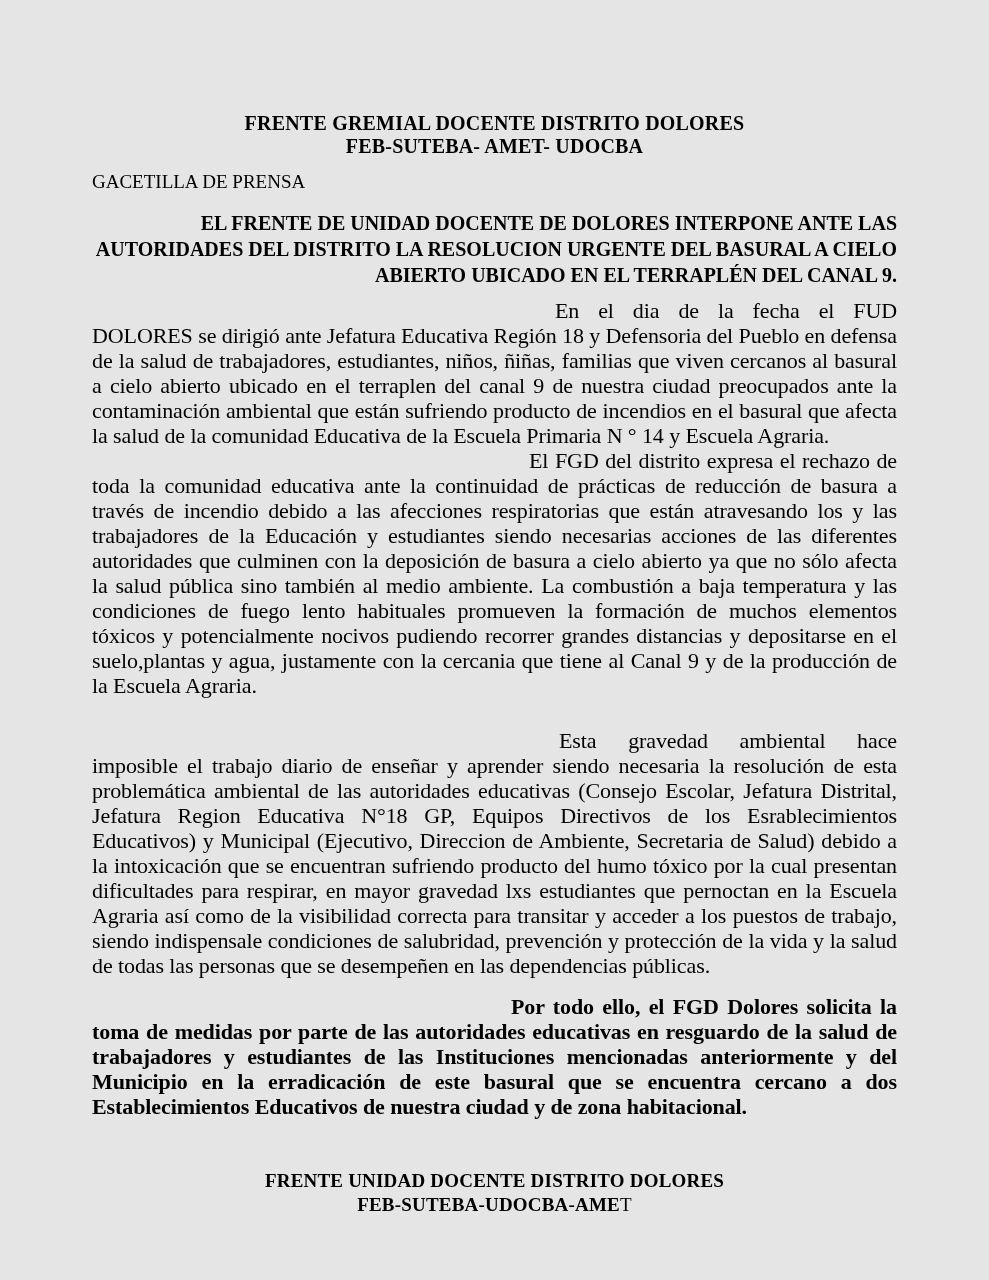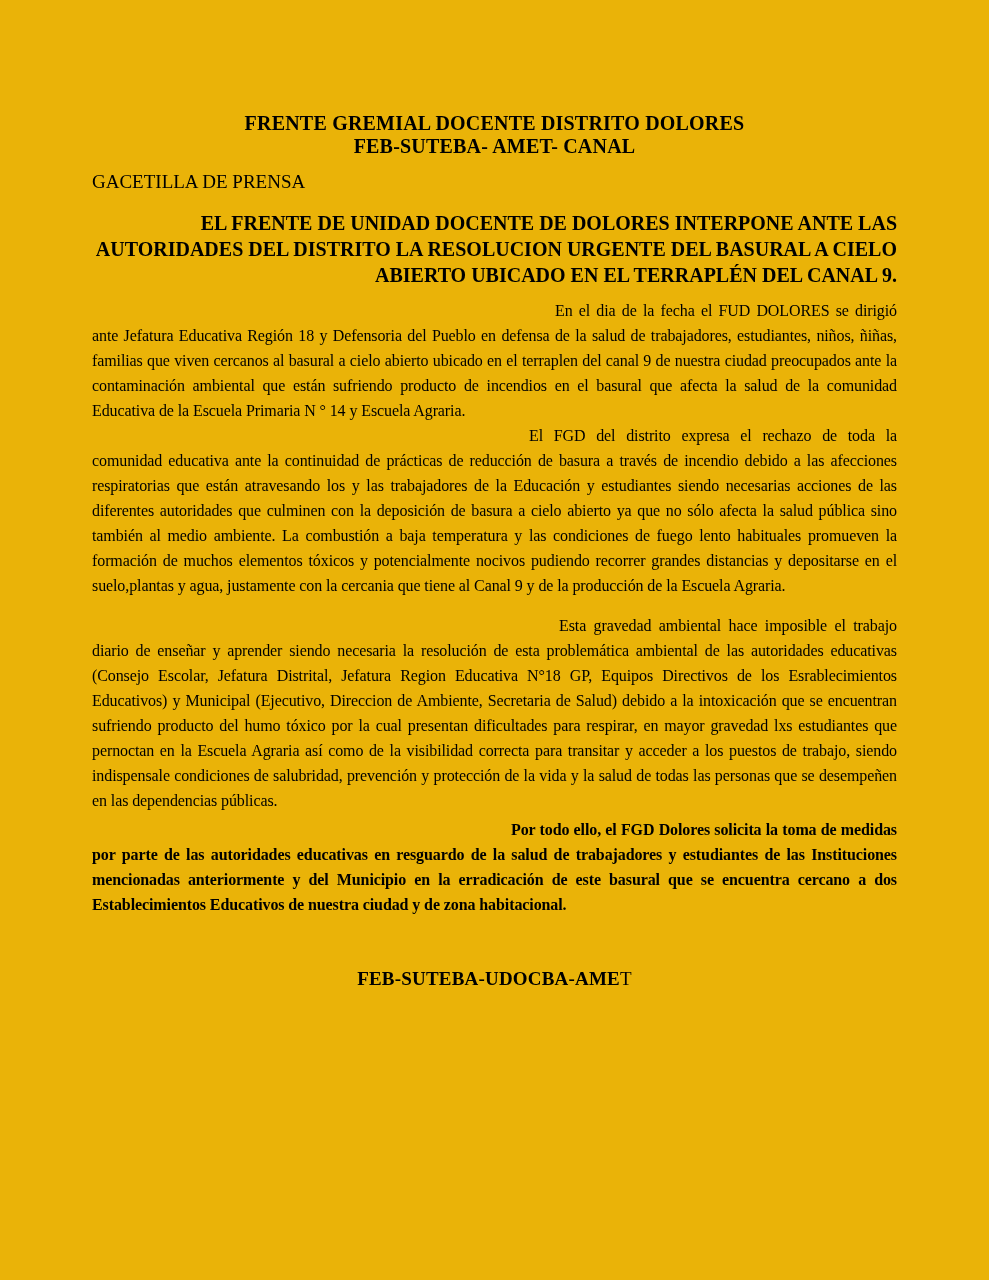--- a/index.html
+++ b/index.html
@@ -12,21 +12,21 @@
     height: 1280px;
     color: #000000;
     font-family: "Liberation Serif", serif;
     overflow: hidden;
   }
   .page {
     box-sizing: border-box;
     width: 989px;
     height: 1280px;
     padding: 112px 92px 0 92px;
-    background: #eab308;
+    background: #e5e5e5;
   }
   .org-header {
     text-align: center;
     font-weight: bold;
     font-size: 20px;
     line-height: 23px;
     letter-spacing: 0.2px;
   }
   .press-label {
     margin-top: 12px;
@@ -41,59 +41,60 @@
   }
   .headline {
     margin: 17px 0 0 0;
     text-align: right;
     font-weight: bold;
     font-size: 20px;
     line-height: 26px;
   }
   .body-par {
     margin: 0;
-    font-size: 16px;
+    font-size: 22px;
     line-height: 25px;
     text-align: justify;
     letter-spacing: -0.1px;
   }
   .p1 { margin-top: 10px; text-indent: 463px; }
   .p2 { text-indent: 437px; }
-  .p3 { margin-top: 15px; text-indent: 467px; }
-  .p4 { margin-top: 4px; font-weight: bold; text-indent: 419px; }
+  .p3 { margin-top: 30px; text-indent: 467px; }
+  .p4 { margin-top: 16px; font-weight: bold; text-indent: 419px; }
   .doc-footer {
     margin-top: 50px;
     text-align: center;
     font-weight: bold;
     font-size: 19px;
     line-height: 24px;
     letter-spacing: 0.2px;
   }
   .doc-footer .tail { font-weight: normal; }
 </style>
 </head>
 <body>
 
 <div class="page">
 
   <div class="org-header">
     <div>FRENTE GREMIAL DOCENTE DISTRITO DOLORES</div>
-    <div>FEB-SUTEBA- AMET- CANAL</div>
+    <div>FEB-SUTEBA- AMET- UDOCBA</div>
   </div>
 
   <div class="press-label">GACETILLA DE PRENSA</div>
 
 
   <h1 class="headline">EL FRENTE DE UNIDAD DOCENTE DE DOLORES INTERPONE ANTE LAS AUTORIDADES DEL DISTRITO LA RESOLUCION URGENTE DEL BASURAL A CIELO ABIERTO UBICADO EN EL TERRAPLÉN DEL CANAL 9.</h1>
 
   <p class="body-par p1">En el dia de la fecha el FUD DOLORES se dirigió ante Jefatura Educativa Región 18 y Defensoria del Pueblo   en defensa de la salud  de trabajadores, estudiantes, niños, ñiñas, familias que viven cercanos al basural a cielo abierto ubicado en el terraplen del canal 9 de nuestra ciudad preocupados ante la  contaminación ambiental que están sufriendo  producto de incendios en el basural que afecta la salud  de la comunidad Educativa de  la Escuela Primaria N ° 14 y Escuela Agraria.</p>
 
   <p class="body-par p2">El FGD del distrito expresa el rechazo de toda la  comunidad educativa ante la  continuidad de prácticas de reducción de basura a través de incendio debido a  las afecciones respiratorias que están atravesando los y las  trabajadores de la Educación y estudiantes siendo necesarias acciones de las diferentes autoridades que culminen con la deposición de basura a cielo abierto ya que  no sólo afecta la salud pública sino también al medio ambiente. La combustión a baja temperatura y las condiciones de fuego lento habituales  promueven la formación de muchos elementos tóxicos  y potencialmente nocivos pudiendo recorrer grandes distancias y depositarse en el suelo,plantas y agua, justamente con la cercania que tiene al Canal 9 y de la producción de la Escuela Agraria.</p>
 
   <p class="body-par p3">Esta gravedad ambiental hace imposible  el trabajo diario de enseñar y aprender siendo necesaria la resolución de esta problemática ambiental de las autoridades educativas (Consejo Escolar, Jefatura Distrital, Jefatura Region Educativa N°18 GP,  Equipos Directivos de los Esrablecimientos Educativos) y Municipal (Ejecutivo, Direccion de Ambiente, Secretaria de Salud)  debido a la intoxicación que se encuentran sufriendo producto del humo tóxico por la cual presentan  dificultades para respirar, en mayor gravedad lxs estudiantes que pernoctan en la Escuela Agraria así como de la visibilidad  correcta para transitar y acceder a los puestos de trabajo, siendo indispensale condiciones de salubridad, prevención y protección de la vida y la salud de todas las personas que se desempeñen en las dependencias públicas.</p>
 
   <p class="body-par p4">Por todo ello, el FGD Dolores solicita la toma de medidas por parte de las autoridades educativas  en resguardo de la salud de trabajadores y estudiantes de las Instituciones mencionadas anteriormente y del Municipio en la erradicación de este basural que se encuentra cercano a dos Establecimientos Educativos de nuestra ciudad  y de  zona habitacional.</p>
 
   <div class="doc-footer">
+    <div>FRENTE UNIDAD DOCENTE DISTRITO DOLORES</div>
     <div><span>FEB-SUTEBA-UDOCBA-AME</span><span class="tail">T</span></div>
   </div>
 
 </div>
 
 </body></html>

